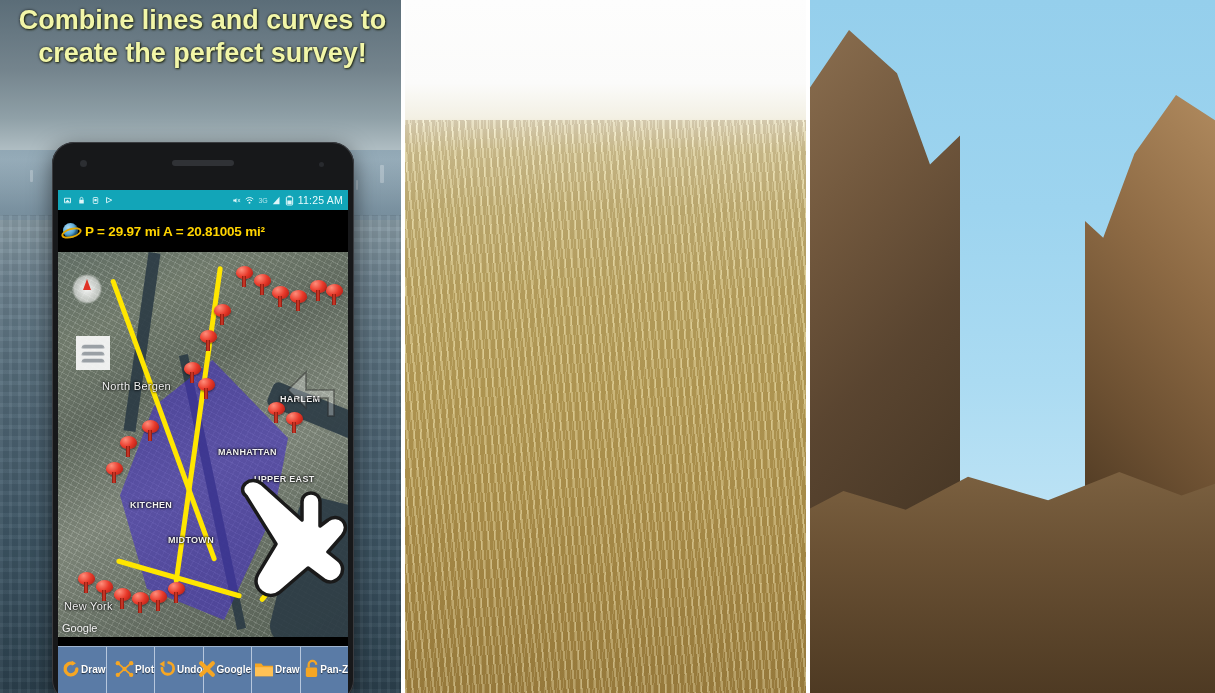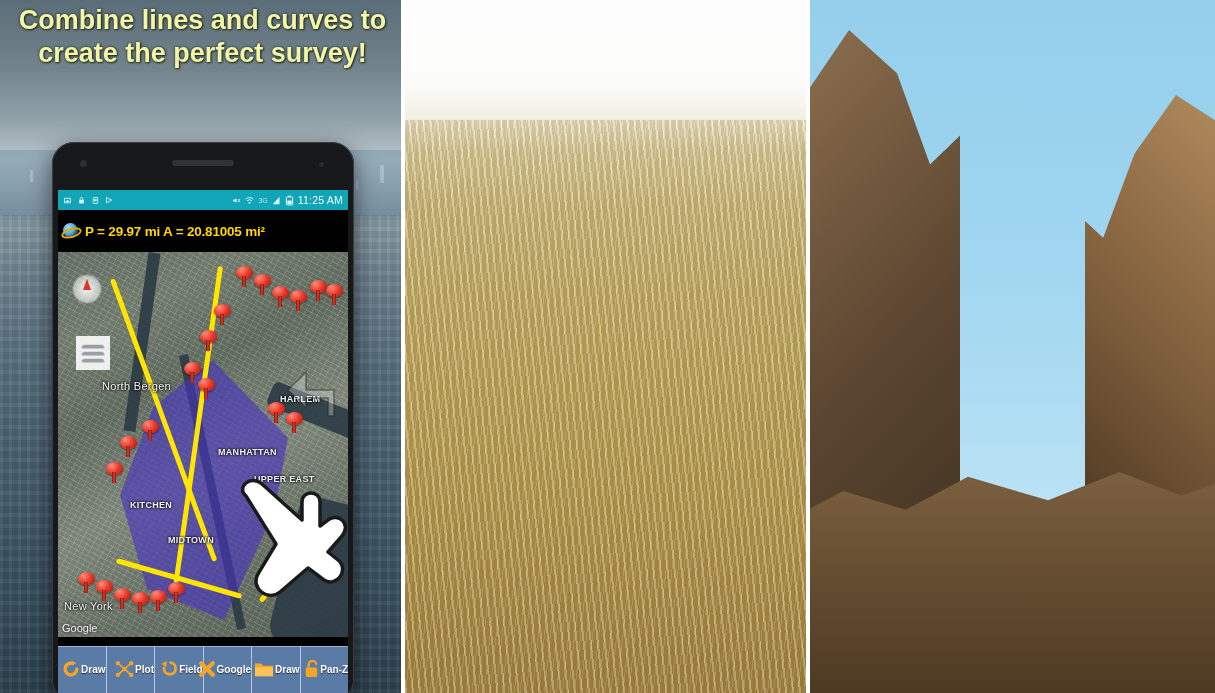--- a/index.html
+++ b/index.html
@@ -501,21 +501,21 @@
             </div>
             <div class="tlabel">Plot</div>
           </div>
           <div class="tbtn">
             <div class="ticon">
               <svg width="20" height="20" viewBox="0 0 24 24">
                   <path d="M6 11a7 7 0 108-6.6" fill="none" stroke="#f6a623" stroke-width="3.4" stroke-linecap="round"></path>
                   <path d="M9 2L3 6l6 4z" fill="#f6a623"></path>
                 </svg>
             </div>
-            <div class="tlabel">Field</div>
+            <div class="tlabel">Undo</div>
           </div>
           <div class="tbtn">
             <div class="ticon">
               <svg width="20" height="20" viewBox="0 0 24 24">
                   <path d="M5 5l14 14M19 5L5 19" stroke="#f6a623" stroke-width="5" stroke-linecap="round"></path>
                 </svg>
             </div>
             <div class="tlabel">Google</div>
           </div>
           <div class="tbtn">

